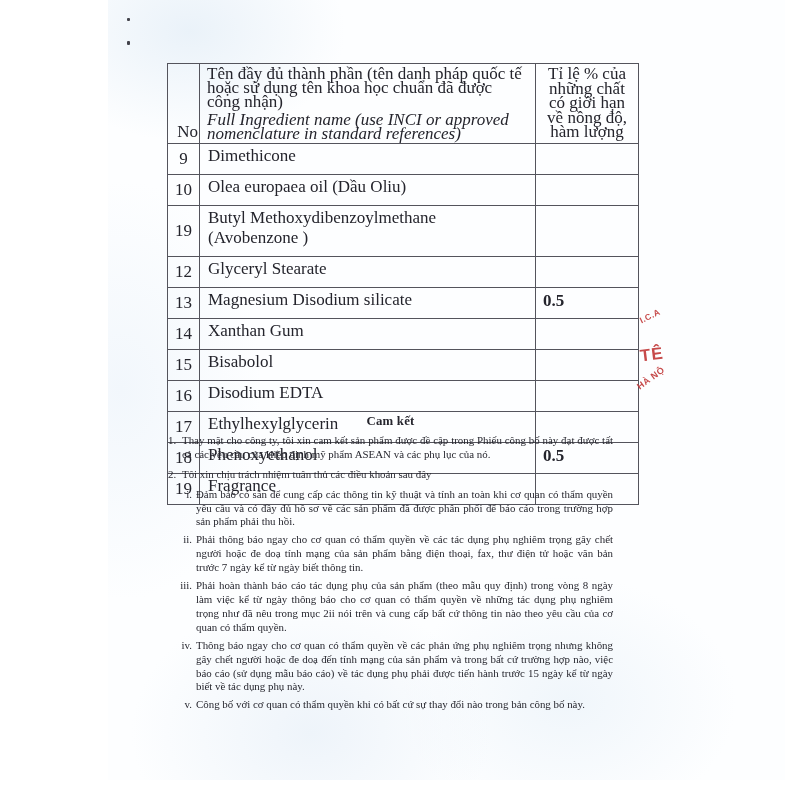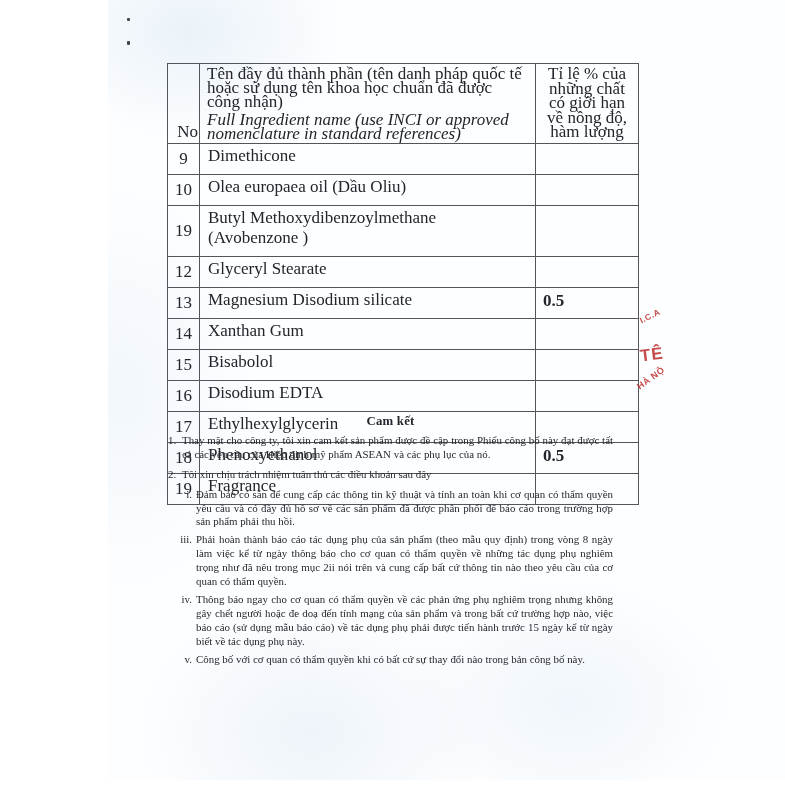--- a/index.html
+++ b/index.html
@@ -146,20 +146,24 @@
   <div class="c-item">
     <span class="mk">2.</span>
     <span>Tôi xin chịu trách nhiệm tuân thủ các điều khoản sau đây</span>
   </div>
 
   <div class="sub-item">
     <span class="mk">i.</span>
     <span>Đảm bảo có sẵn để cung cấp các thông tin kỹ thuật và tính an toàn khi cơ quan có thẩm quyền yêu cầu và có đầy đủ hồ sơ về các sản phẩm đã được phân phối để báo cáo trong trường hợp sản phẩm phải thu hồi.</span>
   </div>
   <div class="sub-item">
+    <span class="mk">ii.</span>
+    <span>Phải thông báo ngay cho cơ quan có thẩm quyền về các tác dụng phụ nghiêm trọng gây chết người hoặc đe doạ tính mạng của sản phẩm bằng điện thoại, fax, thư điện tử hoặc văn bản trước 7 ngày kể từ ngày biết thông tin.</span>
+  </div>
+  <div class="sub-item">
     <span class="mk">iii.</span>
     <span>Phải hoàn thành báo cáo tác dụng phụ của sản phẩm (theo mẫu quy định) trong vòng 8 ngày làm việc kể từ ngày thông báo cho cơ quan có thẩm quyền về những tác dụng phụ nghiêm trọng như đã nêu trong mục 2ii nói trên và cung cấp bất cứ thông tin nào theo yêu cầu của cơ quan có thẩm quyền.</span>
   </div>
   <div class="sub-item">
     <span class="mk">iv.</span>
     <span>Thông báo ngay cho cơ quan có thẩm quyền về các phản ứng phụ nghiêm trọng nhưng không gây chết người hoặc đe doạ đến tính mạng của sản phẩm và trong bất cứ trường hợp nào, việc báo cáo (sử dụng mẫu báo cáo) về tác dụng phụ phải được tiến hành trước 15 ngày kể từ ngày biết về tác dụng phụ này.</span>
   </div>
   <div class="sub-item">
     <span class="mk">v.</span>
     <span>Công bố với cơ quan có thẩm quyền khi có bất cứ sự thay đổi nào trong bản công bố này.</span>

